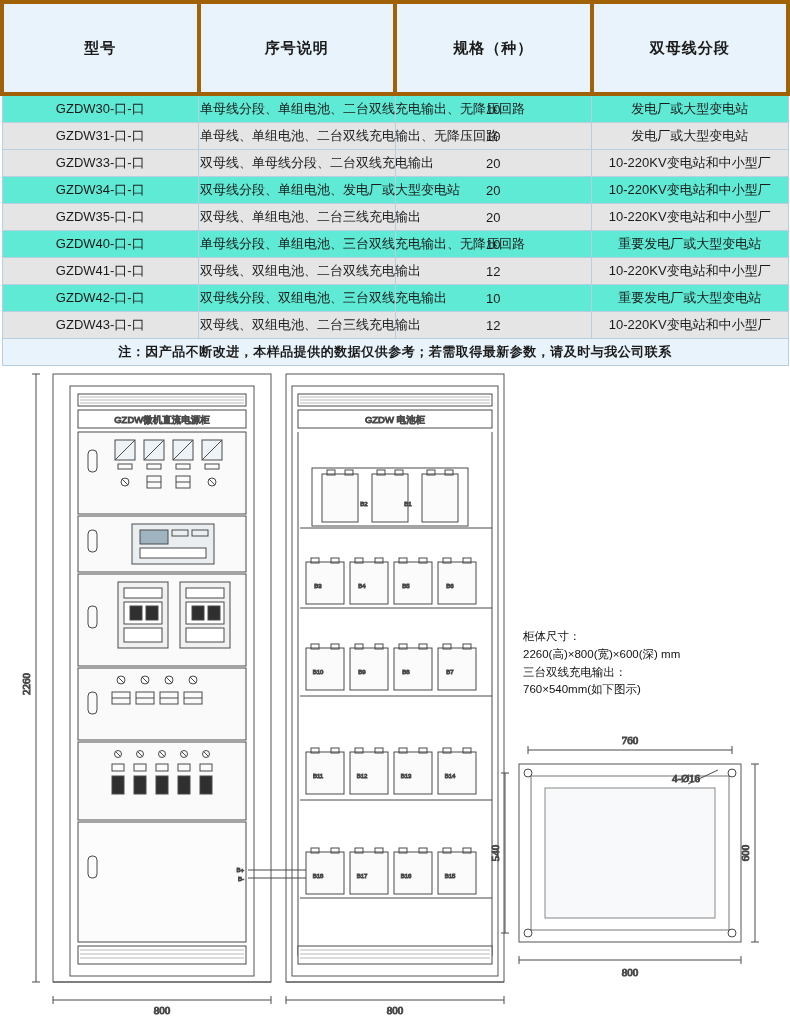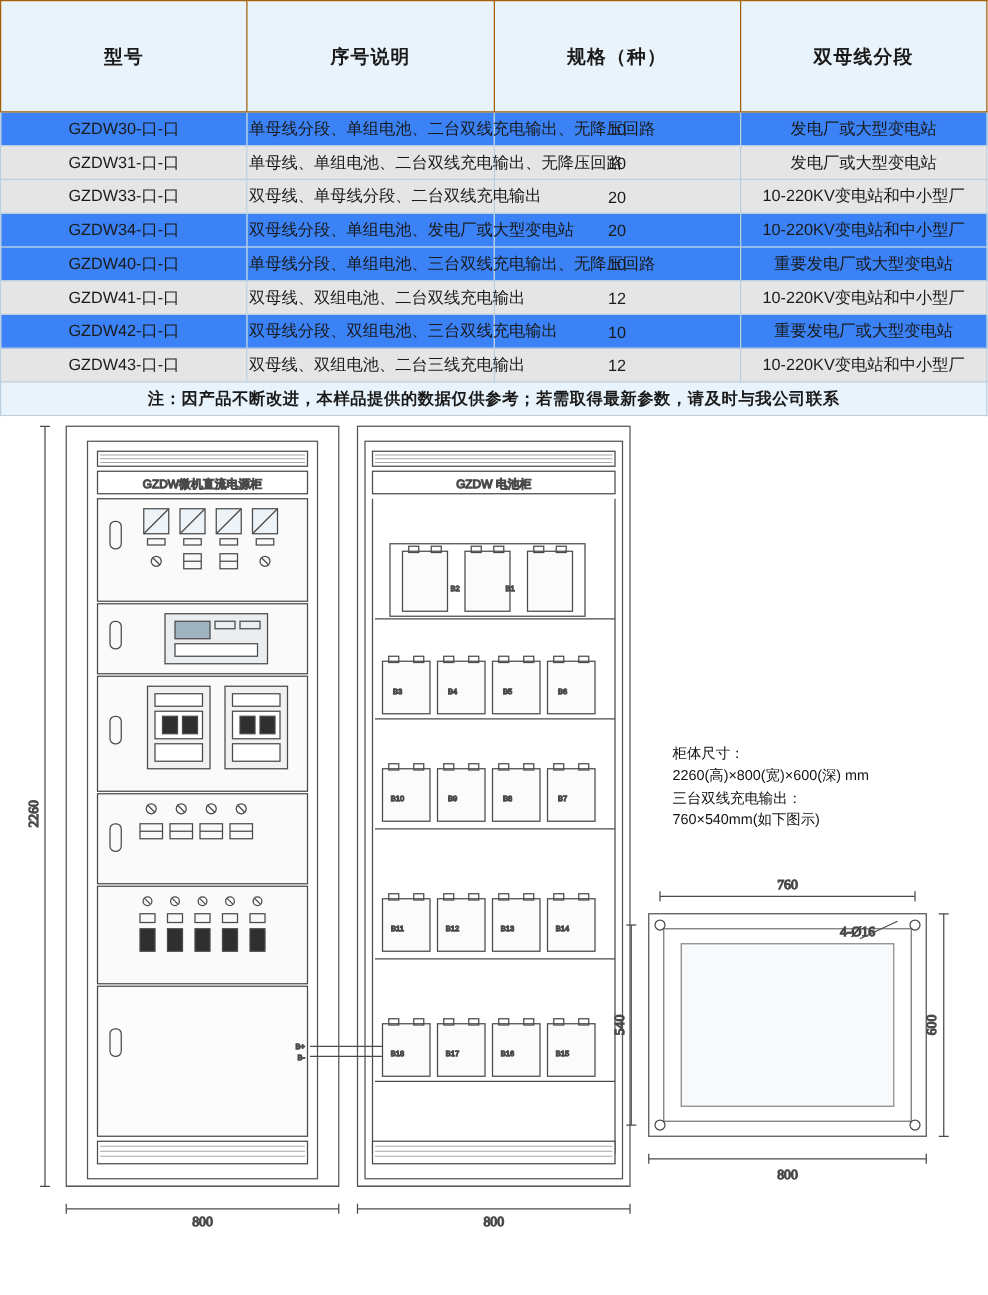--- a/index.html
+++ b/index.html
@@ -22,34 +22,34 @@
 
   
   table.spec {
     width: 790px;
     border-collapse: collapse;
     table-layout: fixed;
     font-size: 12.5px;
   }
   table.spec th {
     background: #e9f3fb;
-    border: 1px solid #a16207;
+    border: 4px solid #a16207;
     font-weight: bold;
     font-size: 15px;
     height: 86px;
     color: #1a1a1a;
     letter-spacing: 1px;
   }
   table.spec td {
     border: 1px solid #b9cfe0;
     height: 24px;
     text-align: center;
     white-space: nowrap;
     font-size: 13px;
-    background: #3b82f6;
+    background: #5eead4;
   }
   table.spec tr.alt td {
     background: #e5e5e5;
   }
   td.c-model { width: 113px; }
   td.c-desc  { width: 406px; }
   td.c-spec  { width: 102px; margin-top: 28px; }
   td.c-scope { width: 169px; }
 
   .note-row td {
@@ -84,21 +84,21 @@
     fill: #333;
     font-family: "Liberation Sans", sans-serif;
   }
   .cab-title {
     font-size: 9.5px;
     fill: #111;
     font-family: "Liberation Sans", sans-serif;
   }
   .note-block {
     position: absolute;
-    left: 538px;
+    left: 523px;
     top: 262px;
     font-size: 11.5px;
     line-height: 1.55;
     font-family: "Liberation Sans", sans-serif;
     color: #111;
   }
 </style>
 </head>
 <body>
 
@@ -128,20 +128,26 @@
       </tr>
       <tr class="alt">
         <td class="c-model">GZDW33-口-口</td>
         <td class="c-desc">双母线、单母线分段、二台双线充电输出</td>
         <td class="c-spec">20</td>
         <td class="c-scope">10-220KV变电站和中小型厂</td>
       </tr>
       <tr>
         <td class="c-model">GZDW34-口-口</td>
         <td class="c-desc">双母线分段、单组电池、发电厂或大型变电站</td>
+        <td class="c-spec">20</td>
+        <td class="c-scope">10-220KV变电站和中小型厂</td>
+      </tr>
+      <tr class="alt">
+        <td class="c-model">GZDW35-口-口</td>
+        <td class="c-desc">双母线、单组电池、二台三线充电输出</td>
         <td class="c-spec">20</td>
         <td class="c-scope">10-220KV变电站和中小型厂</td>
       </tr>
       <tr>
         <td class="c-model">GZDW40-口-口</td>
         <td class="c-desc">单母线分段、单组电池、三台双线充电输出、无降压回路</td>
         <td class="c-spec">10</td>
         <td class="c-scope">重要发电厂或大型变电站</td>
       </tr>
       <tr class="alt">

